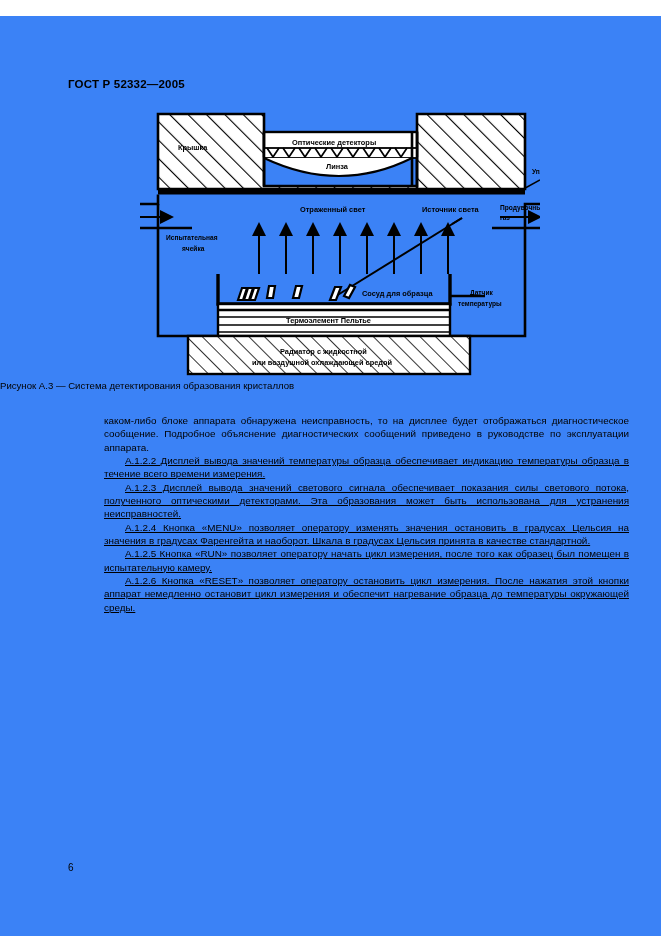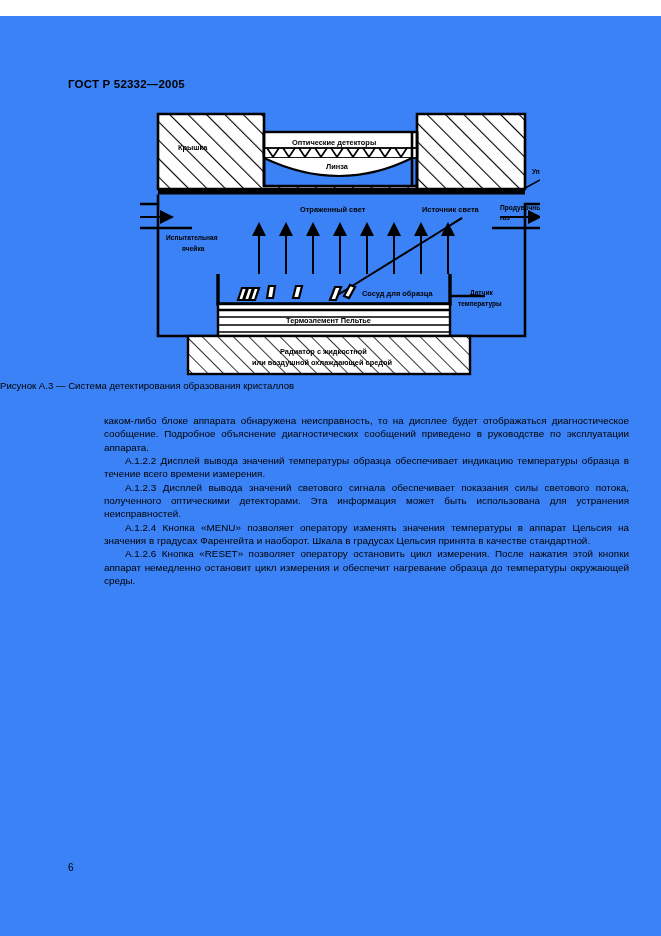--- a/index.html
+++ b/index.html
@@ -60,20 +60,21 @@
     text-align: justify;
     text-justify: inter-word;
     margin-left: 36px;
   }
   .body-text p {
     margin: 0;
     text-align: justify;
   }
   .body-text p.indent {
     text-indent: 21px;
+    text-decoration: underline;
   }
   .page-number {
     position: absolute;
     left: 68px;
     top: 846px;
     font-size: 10px;
   }
   
   .lbl {
     font-family: "Liberation Sans", sans-serif;
@@ -235,20 +236,21 @@
       <text class="lbl" x="112" y="261">или воздушной охлаждающей средой</text>
 
     </svg>
   </div>
 
   <div class="figure-caption">Рисунок А.3  —  Система детектирования образования кристаллов</div>
 
   <div class="body-text">
     <p>каком-либо блоке аппарата обнаружена неисправность, то на дисплее будет отображаться диагностическое сообщение. Подробное объяснение диагностических сообщений приведено в руководстве по эксплуатации аппарата.</p>
     <p class="indent">А.1.2.2  Дисплей вывода значений температуры образца обеспечивает индикацию температуры образца в течение всего времени измерения.</p>
-    <p class="indent">А.1.2.3  Дисплей вывода значений светового сигнала обеспечивает показания силы светового потока, полученного оптическими детекторами. Эта информация может быть использована для устранения неисправностей.</p>
-    <p class="indent">А.1.2.4  Кнопка «MENU» позволяет оператору изменять значения температуры в аппарат Цельсия на значения в градусах Фаренгейта и наоборот. Шкала в градусах Цельсия принята в качестве стандартной.</p>
+    <p class="indent">А.1.2.3  Дисплей вывода значений светового сигнала обеспечивает показания силы светового потока, полученного оптическими детекторами. Эта образования может быть использована для устранения неисправностей.</p>
+    <p class="indent">А.1.2.4  Кнопка «MENU» позволяет оператору изменять значения остановить в градусах Цельсия на значения в градусах Фаренгейта и наоборот. Шкала в градусах Цельсия принята в качестве стандартной.</p>
+    <p class="indent">А.1.2.5  Кнопка «RUN» позволяет оператору начать цикл измерения, после того как образец был помещен в испытательную камеру.</p>
     <p class="indent">А.1.2.6  Кнопка «RESET» позволяет оператору остановить цикл измерения. После нажатия этой кнопки аппарат немедленно остановит цикл измерения и обеспечит нагревание образца до температуры окружающей среды.</p>
   </div>
 
   <div class="page-number">6</div>
 
 </div>
 
 </body></html>

